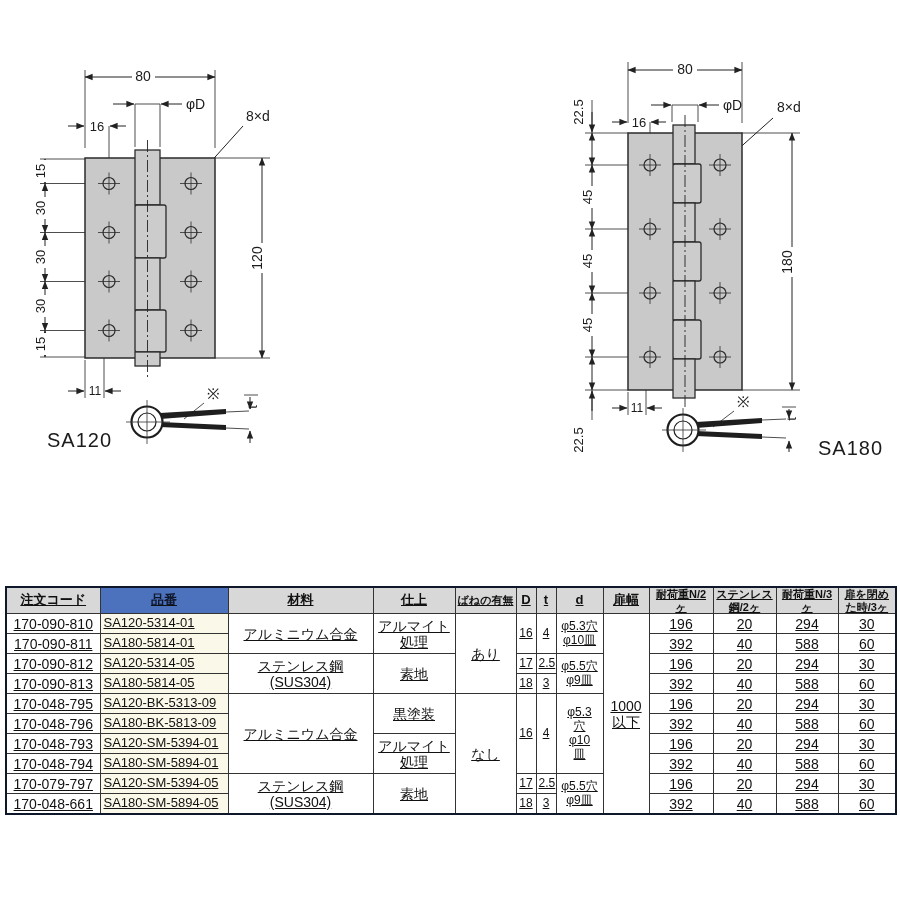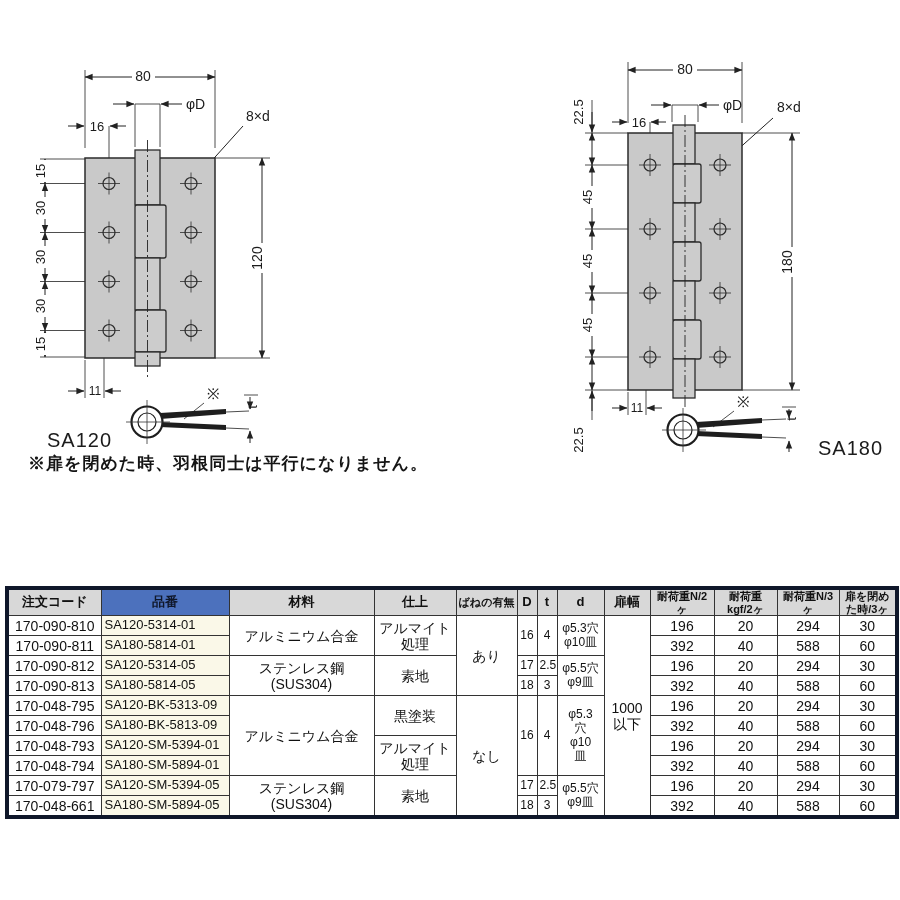--- a/index.html
+++ b/index.html
@@ -1,21 +1,21 @@
 <!DOCTYPE html>
 <html><head>
 <meta charset="utf-8">
 <style>
   html,body{margin:0;padding:0;background:#fff;}
   body{width:900px;height:900px;font-family:"Liberation Sans",sans-serif;}
   #page{position:relative;width:900px;height:900px;background:#fff;overflow:hidden;}
   svg text{font-family:"Liberation Sans",sans-serif;fill:#1b1b1b;}
   .footnote{position:absolute;left:28px;top:452px;font-size:17px;font-weight:bold;color:#151515;letter-spacing:1px;}
   table.spec{position:absolute;left:5px;top:586px;width:890px;border-collapse:collapse;table-layout:fixed;
-             border:4px solid #0f172a;color:#111;}
+             border:2px solid #0f172a;color:#111;text-decoration:underline;}
   table.spec th,table.spec td{border:1px solid #333;padding:0 2px;text-align:center;overflow:hidden;line-height:1.15;}
   table.spec th{background:#d8d8d8;font-size:13px;font-weight:bold;height:22px;}
   table.spec th.blue{background:#4c71bd;color:#0f172a;}
   table.spec th.tiny{font-size:11px;}
   table.spec td{height:19px;font-size:14px;background:#fff;}
   table.spec td.part{background:#faf8e8;text-align:left;font-size:13px;padding-left:3px;margin-top:28px;}
   table.spec td.pre{white-space:pre-line;}
   table.spec td.sm{font-size:12px;}
 </style>
 </head>
@@ -260,21 +260,20 @@
     <rect x="784" y="247" width="16" height="30" fill="#fff"></rect>
     <text x="792" y="262" font-size="14" text-anchor="middle" transform="rotate(-90 792 262)">180</text>
     <rect x="630" y="401" width="14" height="13" fill="#fff"></rect>
     <text x="637" y="412" font-size="12" text-anchor="middle">11</text>
     <text x="737" y="407" font-size="15" text-anchor="start">※</text>
     <text x="796" y="419" font-size="13" text-anchor="middle" transform="rotate(-90 796 419)">t</text>
     <text x="818" y="455" font-size="20" letter-spacing="1">SA180</text>
   </g>
 </svg>
 
-<div class="footnote">※扉を閉めた時、羽根同士は平行になりません。</div>
 
 
 <table class="spec">
   <colgroup>
     <col style="width:94px">
         <col style="width:128px">
         <col style="width:145px">
         <col style="width:82px">
     <col style="width:61px">
         <col style="width:20px">
@@ -291,21 +290,21 @@
       <th>注文コード</th>
       <th class="blue">品番</th>
       <th>材料</th>
       <th>仕上</th>
       <th class="tiny">ばねの有無</th>
       <th>D</th>
       <th>t</th>
       <th>d</th>
       <th>扉幅</th>
       <th class="tiny">耐荷重N/2ヶ</th>
-      <th class="tiny">耐荷重kgf/2ヶ</th>
+      <th class="tiny">ステンレス鋼/2ヶ</th>
       <th class="tiny">耐荷重N/3ヶ</th>
       <th class="tiny">扉を閉めた時/3ヶ</th>
     </tr>
   </thead>
   <tbody>
     <tr>
       <td>170-090-810</td>
       <td class="part">SA120-5314-01</td>
       <td rowspan="2">アルミニウム合金</td>
       <td rowspan="2">アルマイト処理</td>

